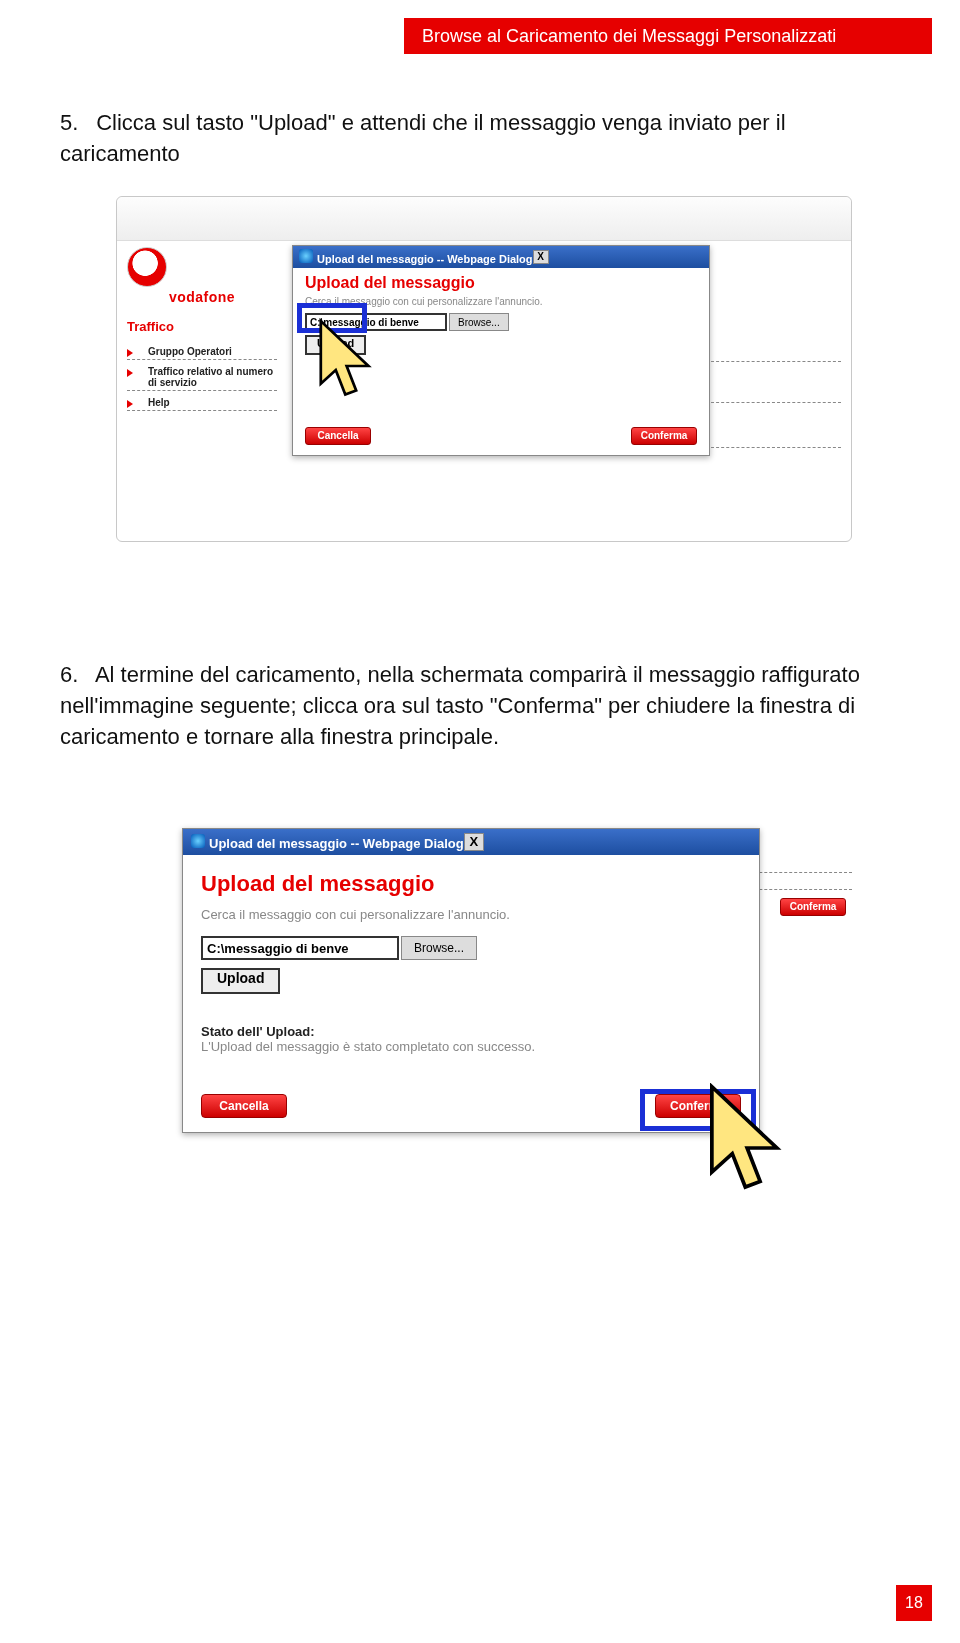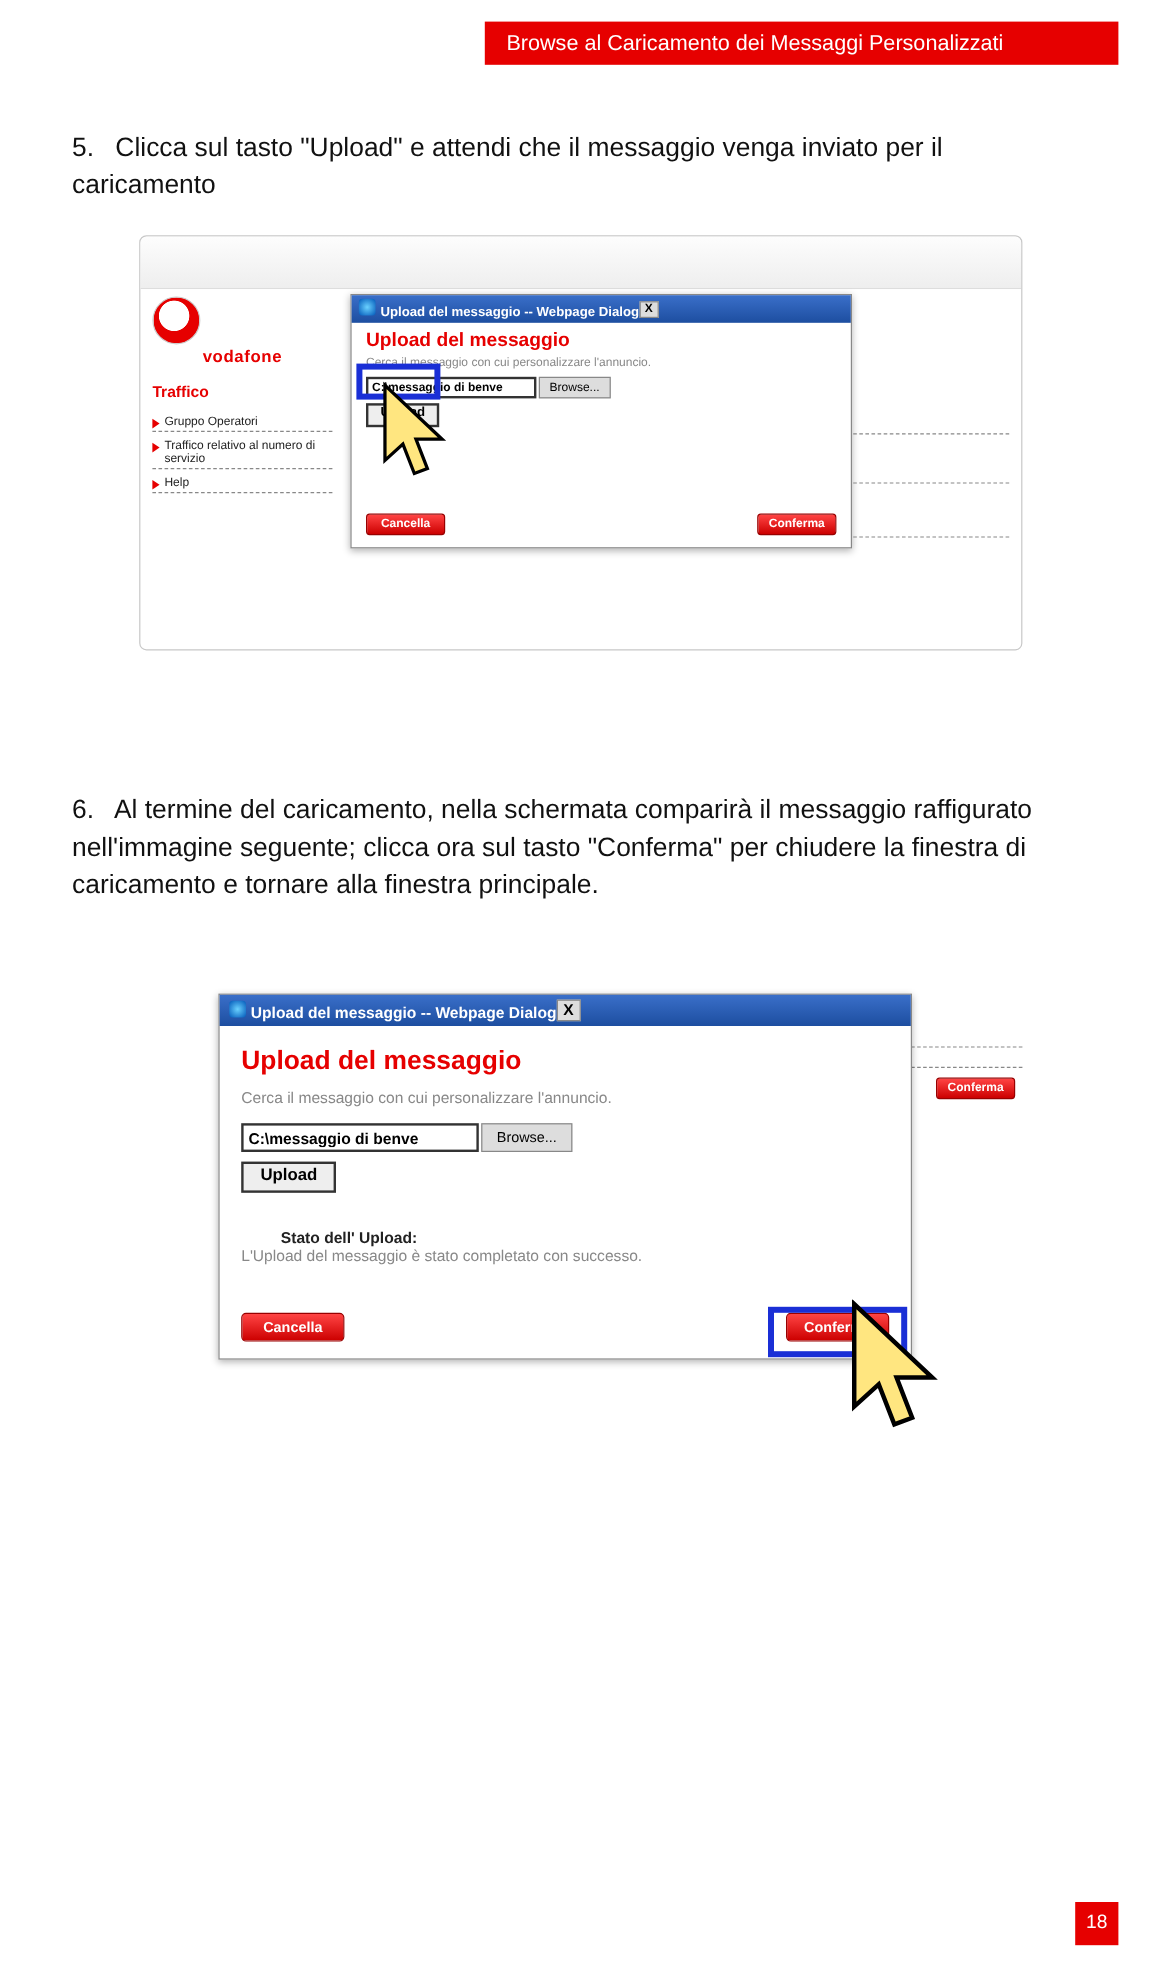--- a/index.html
+++ b/index.html
@@ -19,21 +19,21 @@
   .browser-frame { width: 100%; border: 1px solid #c8c8c8; border-radius: 6px; background: #fff; }
   .bf-titlebar { height: 44px; border-bottom: 1px solid #ddd; background: linear-gradient(#fdfdfd,#eee); border-radius: 6px 6px 0 0; }
 
   .bf-body { position: relative; min-height: 300px; padding: 8px 16px; }
 
   
   .sidebar { position: absolute; left: 10px; top: 6px; width: 150px; font-size: 12px; }
   .logo { width: 40px; height: 40px; border-radius: 50%; border: 1px solid #ccc; background: radial-gradient(circle at 45% 40%, #fff 0%, #fff 40%, #e60000 42%, #e60000 100%); margin-bottom: 2px; }
   .brand { color: #e60000; font-weight: bold; font-size: 14px; letter-spacing: .5px; text-align: center; }
   .sb-title { color: #e60000; font-weight: bold; font-size: 13px; margin-top: 14px; margin-bottom: 10px; }
-  .sb-item { color: #222; font-weight: normal; font-size: 10px; padding: 2px 0 2px 10px; position: relative; border-bottom: 1px dashed #888; margin-top: 4px; }
+  .sb-item { color: #222; font-weight: bold; font-size: 10px; padding: 2px 0 2px 21px; position: relative; border-bottom: 1px dashed #888; margin-top: 4px; }
   .sb-item::before { content: ""; position:absolute; left:0; top:5px; border-left:6px solid #e60000; border-top:4px solid transparent; border-bottom:4px solid transparent;}
 
   
   .dash-row { border-bottom: 1px dashed #888; height: 1px; margin-left: 160px; }
 
   
   .red-btn { display:inline-block; min-width:66px; height:18px; background: linear-gradient(#f44,#c00); border:1px solid #900; border-radius:3px; color:#fff; font-size:10px; font-weight:bold; text-align:center; line-height:16px; padding: 0 8px; }
 
   
   .dialog { position: absolute; left: 175px; top: 4px; width: 418px; background:#fff; border: 1px solid #888; box-shadow: 0 2px 6px rgba(0,0,0,.3); }
@@ -60,21 +60,21 @@
   
   .shot2 { position: absolute; left: 182px; top: 828px; width: 578px; }
 
   .dialog2 { width: 100%; border: 1px solid #888; background:#fff; box-shadow: 0 2px 6px rgba(0,0,0,.3); }
   .dlg2-body { padding: 10px 18px 14px; }
   .dlg2-h { color:#e60000; font-size:22px; font-weight:bold; margin: 6px 0 10px; }
   .dlg2-sub { color:#888; font-size:13px; margin-bottom:14px; }
   .file-input2 { border:2px solid #333; font-size:13px; font-weight:bold; width:198px; height:24px; padding:0 4px; }
   .browse-btn2 { background:#ddd; border:1px solid #888; font-size:12px; height:24px; padding:0 12px; }
   .upload-btn2 { margin-top:8px; background:#eee; border:2px solid #333; font-size:14px; font-weight:bold; height:26px; padding:0 14px; display:inline-block; }
-  .status-lbl { font-size:13px; font-weight:bold; margin-top:30px; color:#222;margin-left:33px;}
+  .status-lbl { font-size:13px; font-weight:bold; margin-top:30px; color:#222;}
   .status-msg { font-size:13px; color:#888; margin-bottom: 40px;}
   .dlg2-buttons { display:flex; justify-content:space-between; align-items:center; }
   .red-btn2 { display:inline-block; min-width:86px; height:24px; background: linear-gradient(#f44,#c00); border:1px solid #900; border-radius:4px; color:#fff; font-size:12px; font-weight:bold; text-align:center; line-height:22px; padding: 0 12px; }
 
   .pagenum { position:absolute; right:28px; bottom:22px; width:36px; height:36px; background:#e60000; color:#fff; display:flex; align-items:center; justify-content:center; font-size:16px; }
 
   .below-frame { margin-top: 330px; }
   .below-frame .dash-full { border-bottom:1px dashed #888; height:1px; margin: 8px 0 8px 130px;}
   .footer-row { display:flex; justify-content:space-between; padding: 0 6px 0 130px; margin-top:6px;}
 </style>

